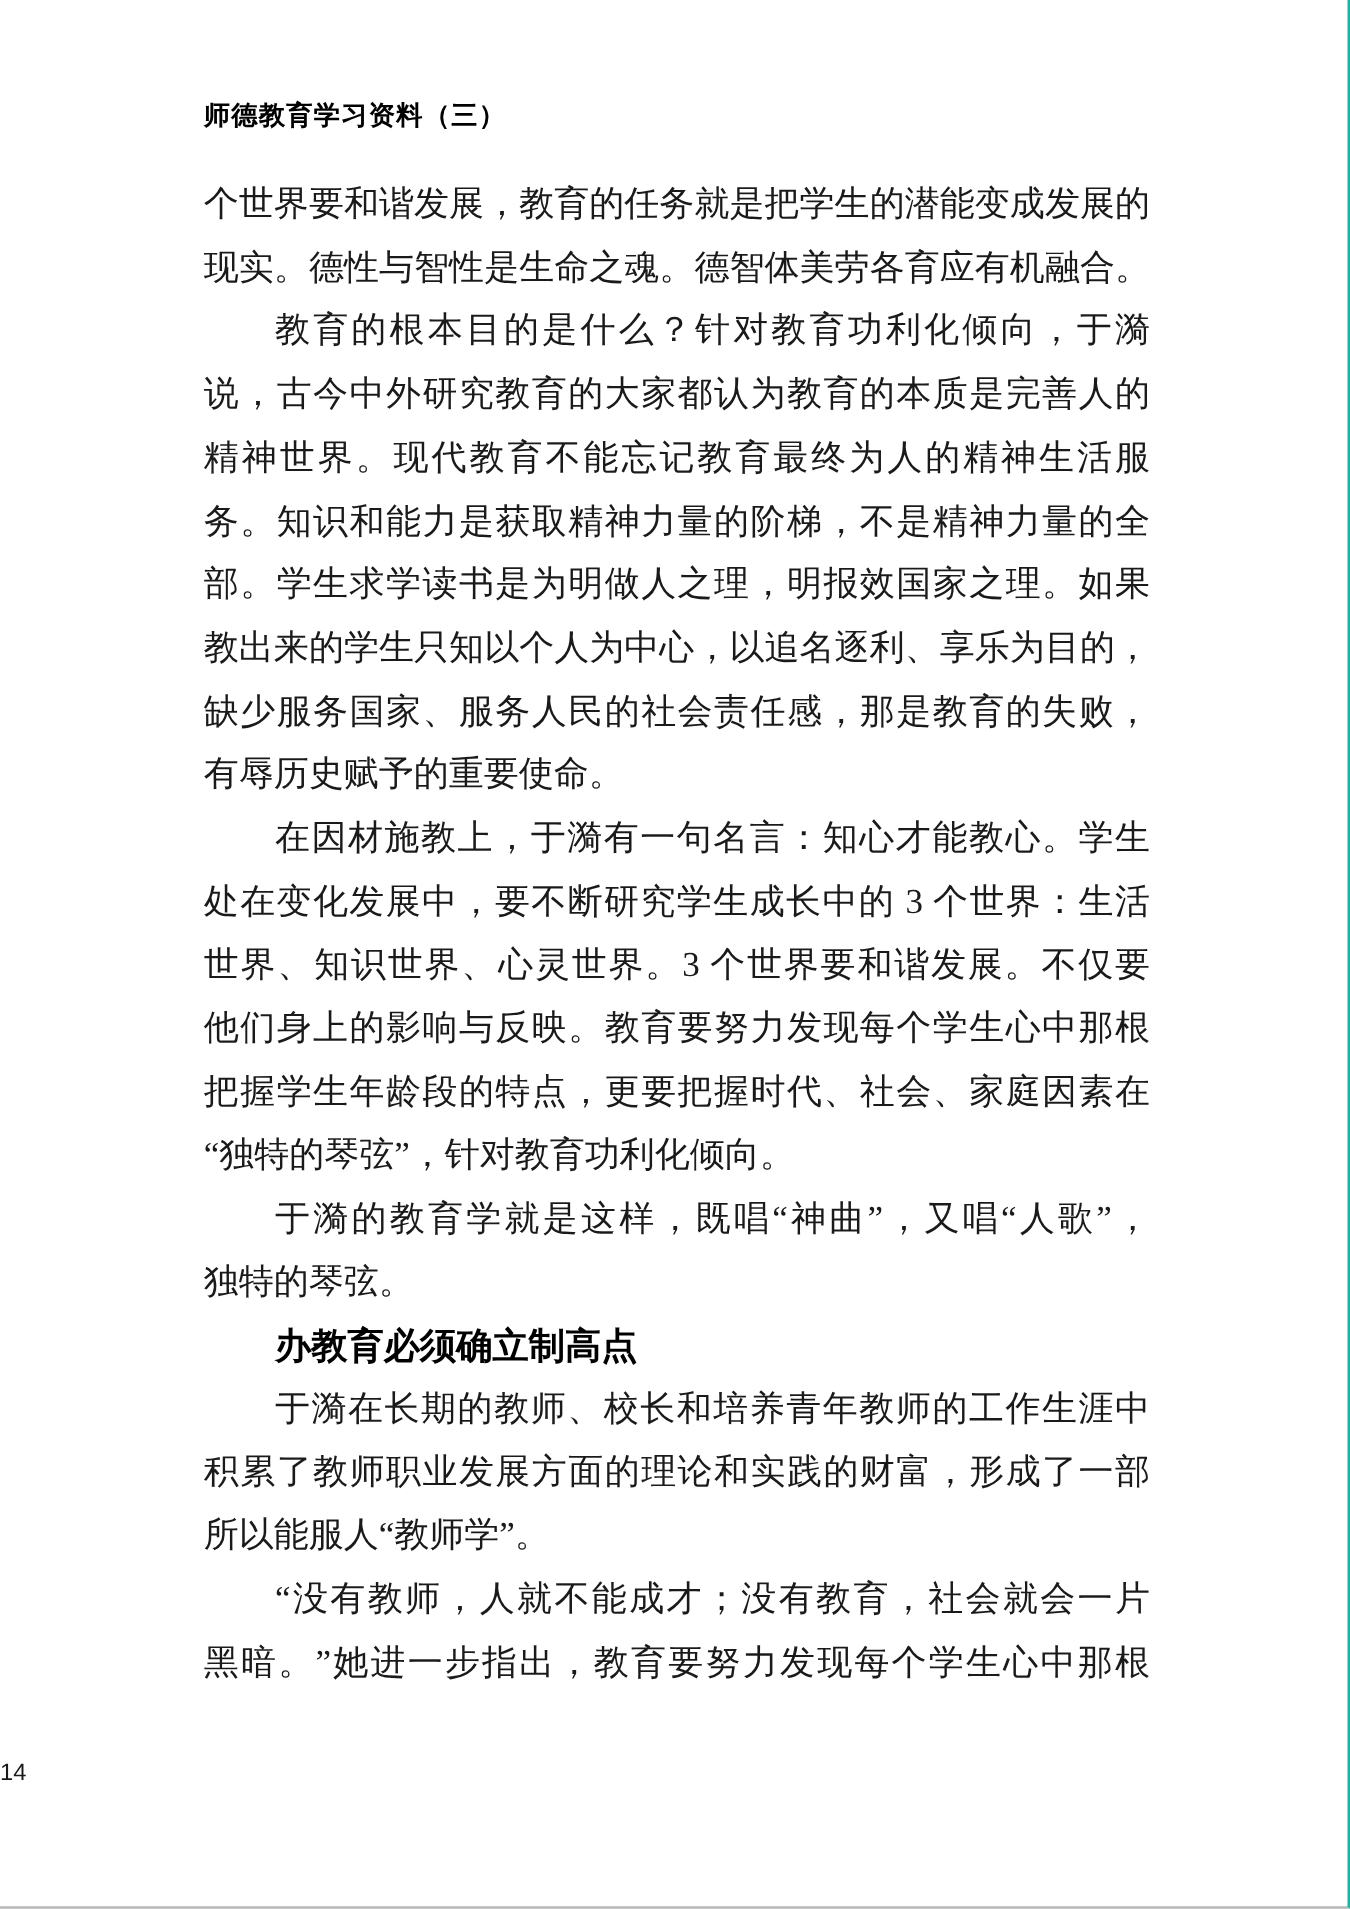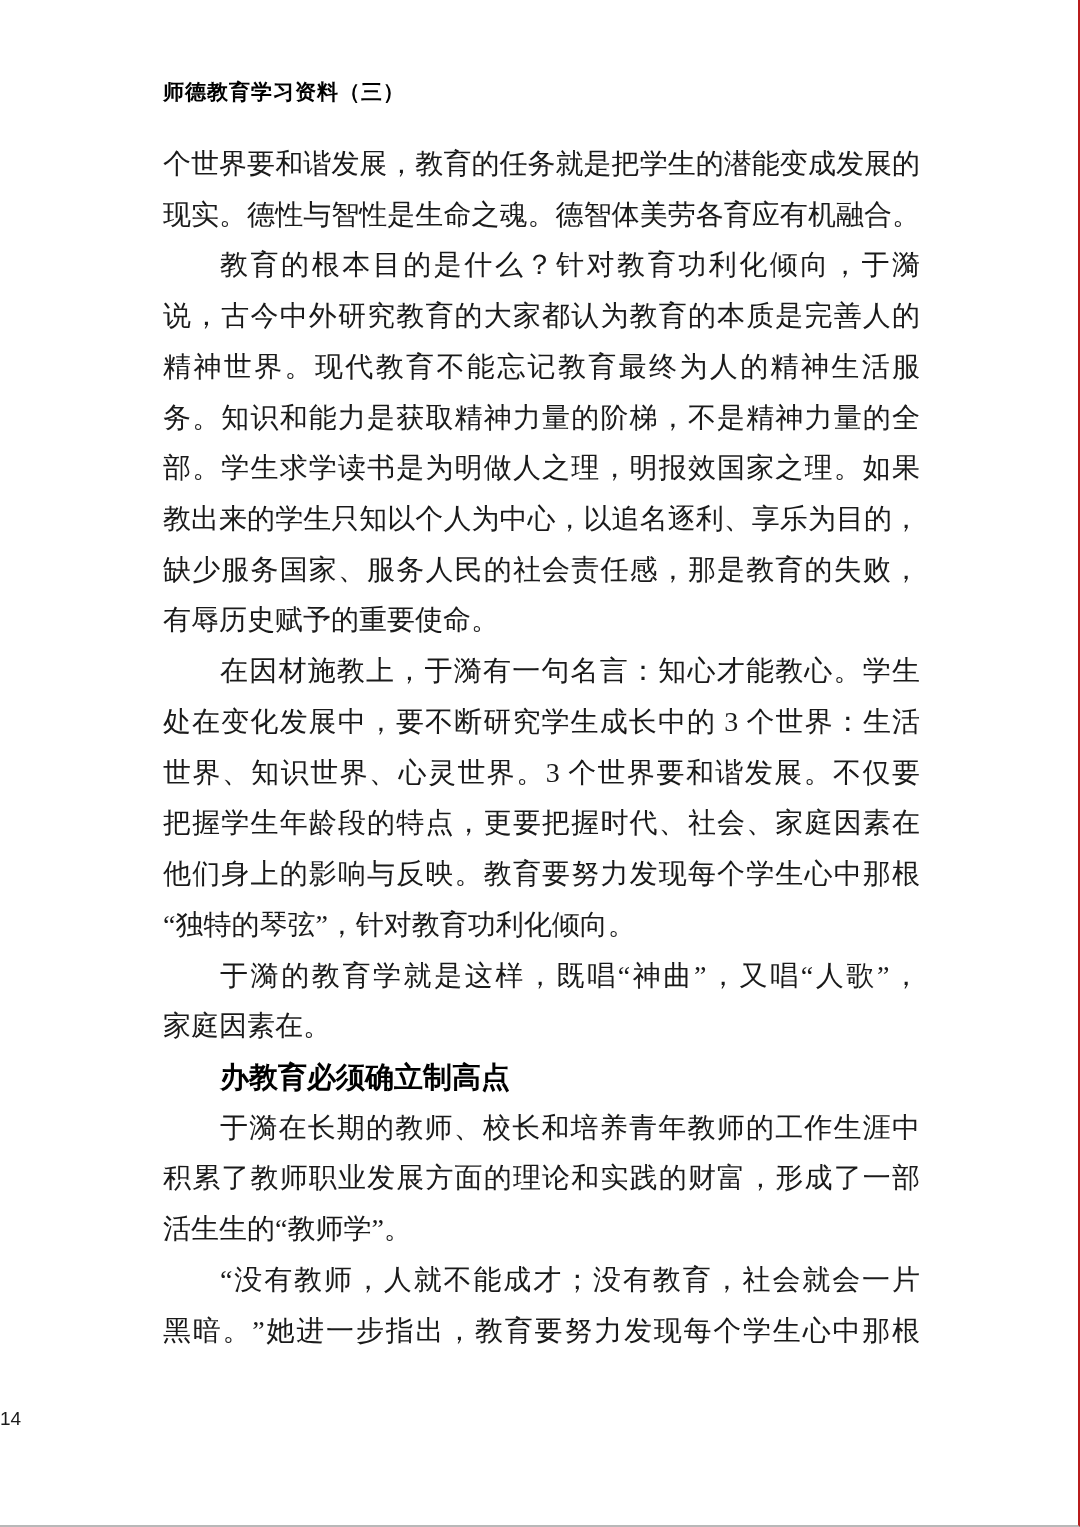--- a/index.html
+++ b/index.html
@@ -7,21 +7,21 @@
     width:1080px;height:1527px;
     background:#ffffff;
     font-family:"Liberation Serif","DejaVu Serif",serif;
     position:relative;
     overflow:hidden;
   }
   .page{
     position:absolute;left:0;top:0;
     width:1078px;height:1525px;
     background:#ffffff;
-    border-right:2px solid #b91c1c;
+    border-right:2px solid #14b8a6;
     border-bottom:2px solid #b8b8b8;
   }
   .doc-header{
     position:absolute;
     left:163px;top:78px;
     font-size:21px;
     font-weight:bold;
     color:#000000;
     letter-spacing:1px;
     white-space:nowrap;
@@ -84,35 +84,35 @@
         <div class="line just">务。知识和能力是获取精神力量的阶梯，不是精神力量的全</div>
         <div class="line just">部。学生求学读书是为明做人之理，明报效国家之理。如果</div>
         <div class="line just">教出来的学生只知以个人为中心，以追名逐利、享乐为目的，</div>
         <div class="line just">缺少服务国家、服务人民的社会责任感，那是教育的失败，</div>
         <div class="line">有辱历史赋予的重要使命。</div>
       </div>
       <div class="paragraph">
         <div class="line just ind">在因材施教上，于漪有一句名言：知心才能教心。学生</div>
         <div class="line just">处在变化发展中，要不断研究学生成长中的 3 个世界：生活</div>
         <div class="line just">世界、知识世界、心灵世界。3 个世界要和谐发展。不仅要</div>
+        <div class="line just">他们身上的影响与反映。教育要努力发现每个学生心中那根</div>
         <div class="line just">把握学生年龄段的特点，更要把握时代、社会、家庭因素在</div>
-        <div class="line just">他们身上的影响与反映。教育要努力发现每个学生心中那根</div>
         <div class="line">“独特的琴弦”，针对教育功利化倾向。</div>
       </div>
       <div class="paragraph">
         <div class="line just ind">于漪的教育学就是这样，既唱“神曲”，又唱“人歌”，</div>
-        <div class="line">家庭因素在。</div>
+        <div class="line">独特的琴弦。</div>
       </div>
       <div class="paragraph heading">
         <div class="line ind">办教育必须确立制高点</div>
       </div>
       <div class="paragraph">
         <div class="line just ind">于漪在长期的教师、校长和培养青年教师的工作生涯中</div>
         <div class="line just">积累了教师职业发展方面的理论和实践的财富，形成了一部</div>
-        <div class="line">活生生的“教师学”。</div>
+        <div class="line">所以能服人“教师学”。</div>
       </div>
       <div class="paragraph">
         <div class="line just ind">“没有教师，人就不能成才；没有教育，社会就会一片</div>
         <div class="line just">黑暗。”她进一步指出，教育要努力发现每个学生心中那根</div>
       </div>
     </div>
 
   <div class="doc-footer">
     <span class="page-number">14</span>
   </div>

